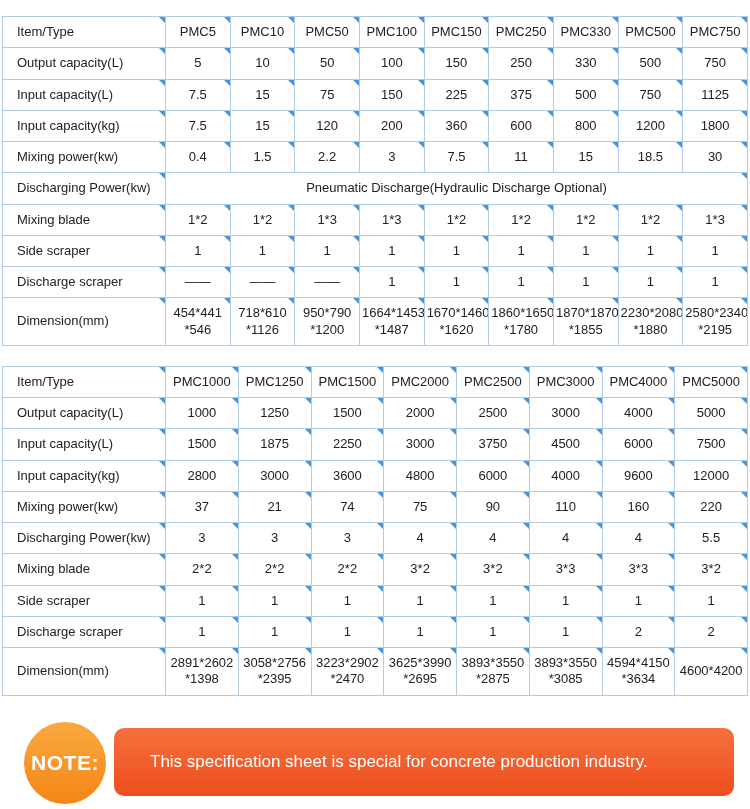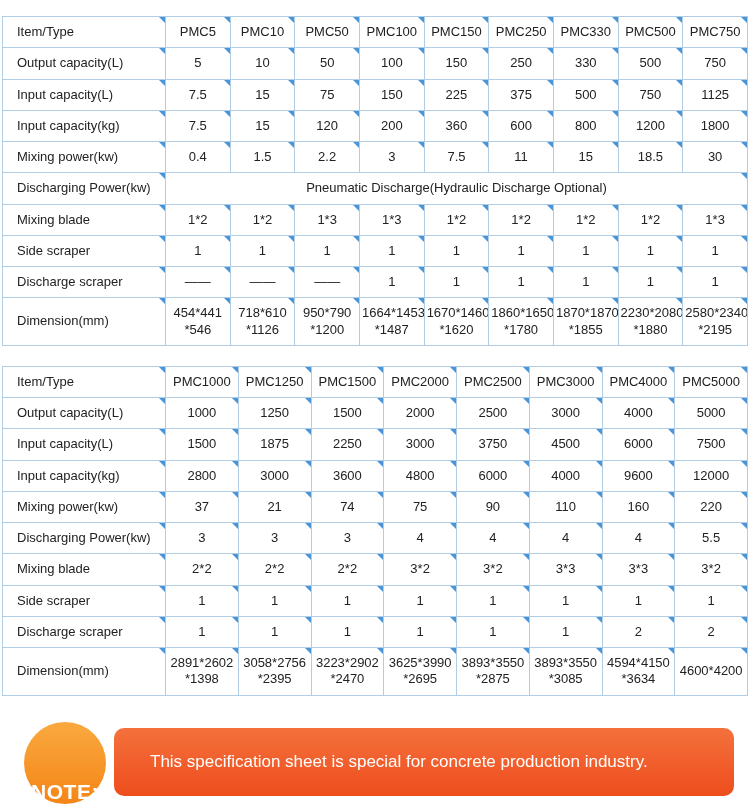--- a/index.html
+++ b/index.html
@@ -62,21 +62,21 @@
     font-size:17px;
     line-height:1.6;
   }
   .note-badge{
     position:absolute;
     left:22px; top:0;
     width:82px; height:82px;
     border-radius:50%;
     background:linear-gradient(180deg,#f9a93f 0%, #f58517 100%);
     display:flex;
-    align-items:flex-end;
+    align-items:center;
     justify-content:center;
     color:#ffffff;
     font-weight:bold;
     font-size:21px;
     letter-spacing:.5px;
   }
 </style>
 </head>
 <body>
 

